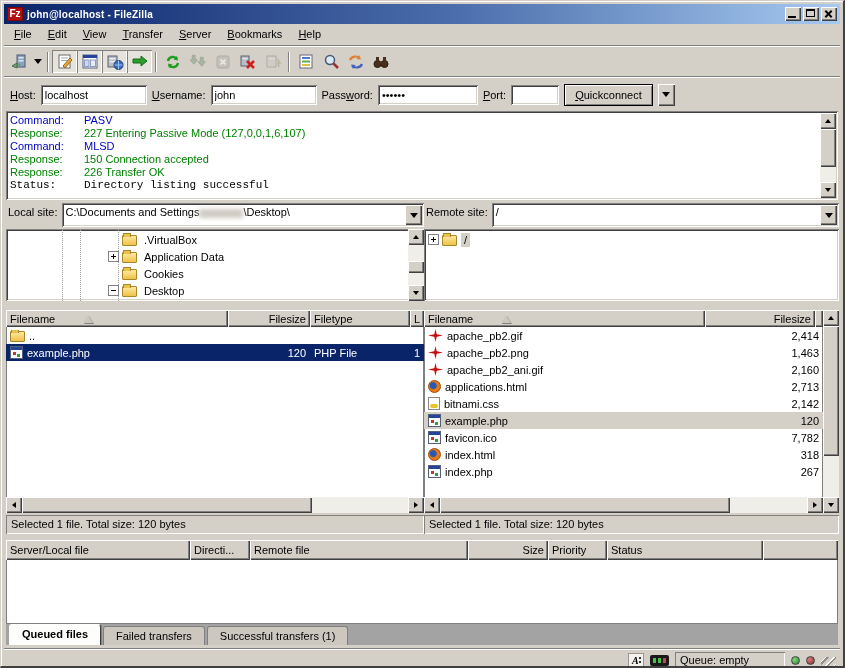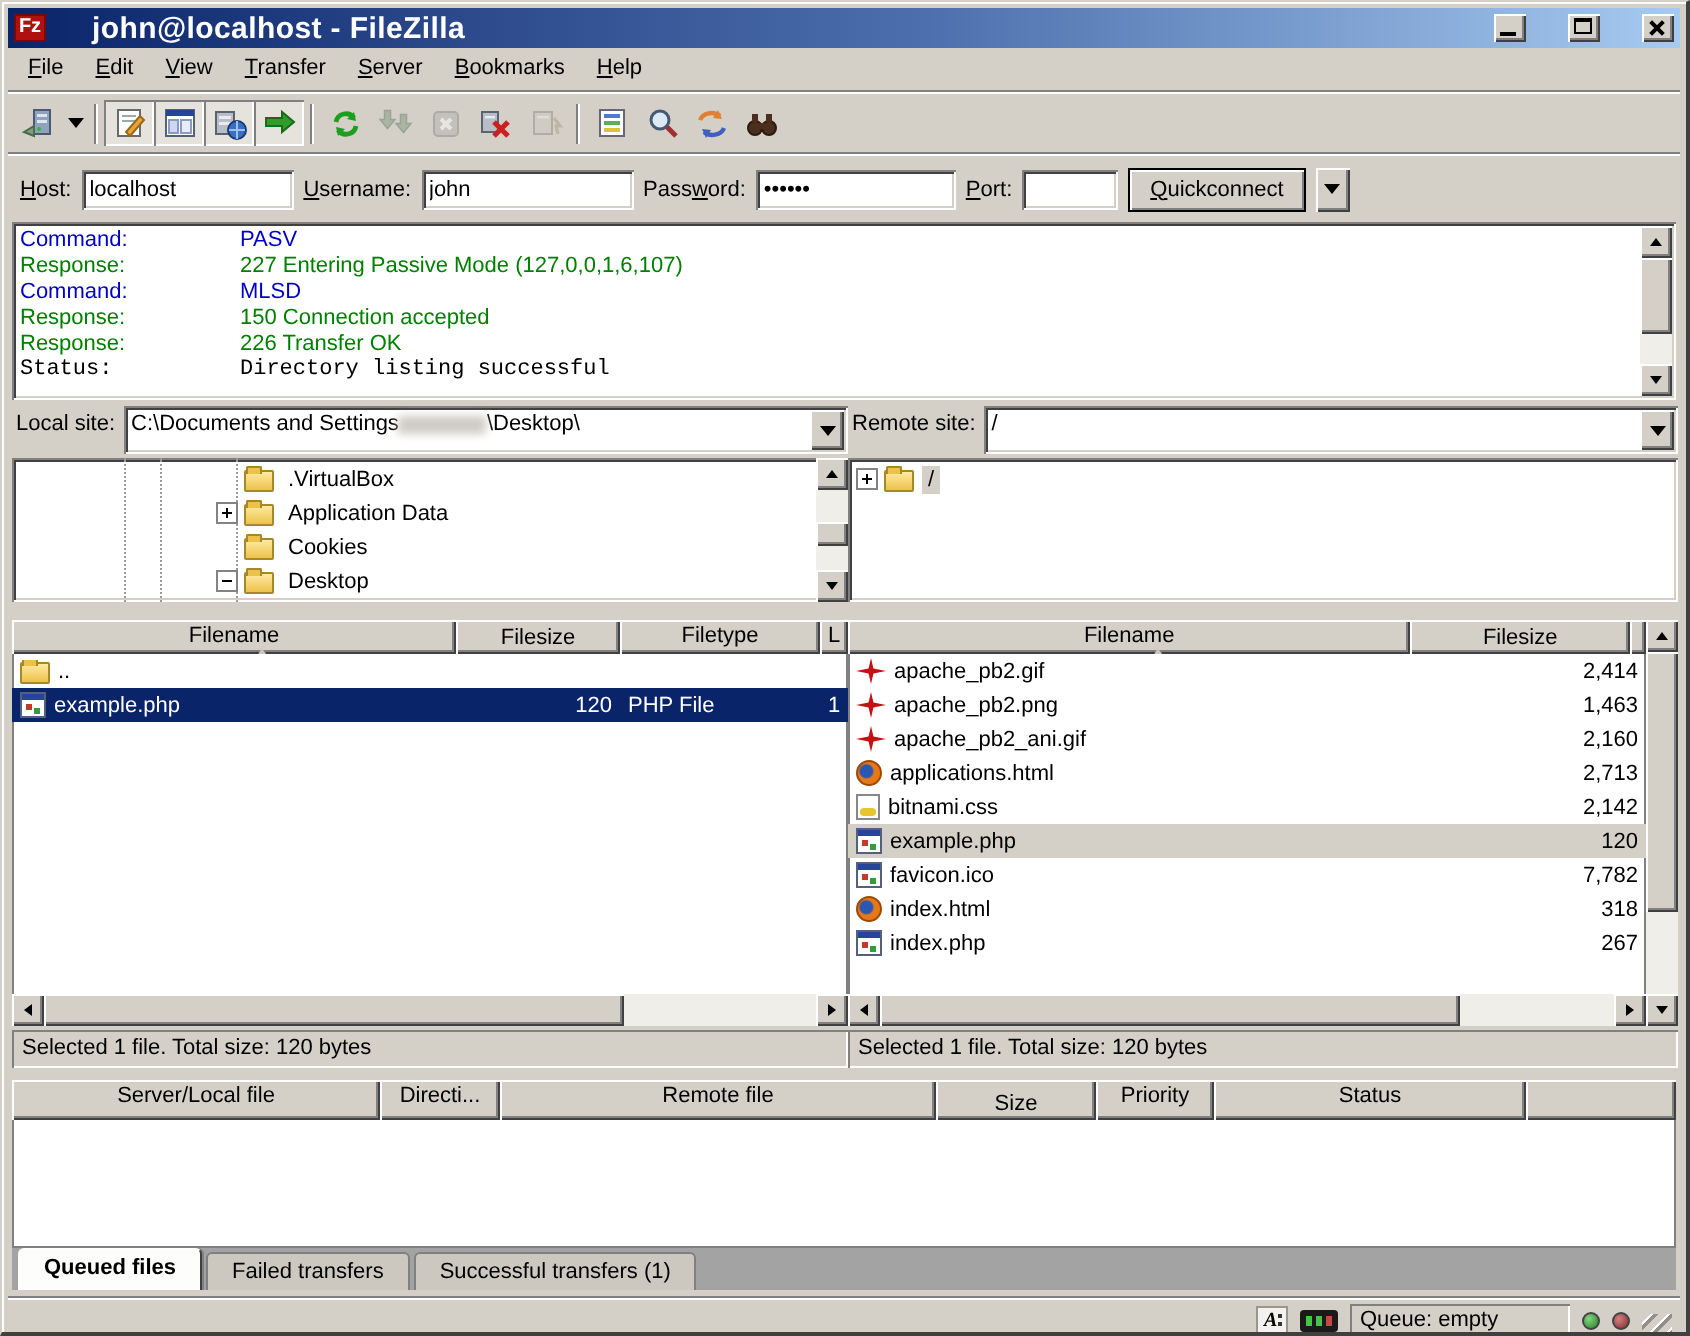--- a/index.html
+++ b/index.html
@@ -6,23 +6,23 @@
   html,body { background:#9aa0a8; }
   body { font-family:"Liberation Sans","DejaVu Sans",sans-serif; font-size:11px; color:#000; }
 
   .window { width:845px; height:668px; background:#d4d0c8; position:relative; overflow:hidden;
     border-top:1px solid #d4d0c8; border-left:1px solid #d4d0c8;
     border-right:2px solid #404040; border-bottom:2px solid #404040;
     box-shadow: inset 1px 1px 0 #fff; padding:3px; display:flex; flex-direction:column; }
   .groove { height:2px; border-top:1px solid #808080; border-bottom:1px solid #fff; margin:1px 0; }
 
   
-  .titlebar { height:20px; background:linear-gradient(90deg,#0a246a,#4d6fad 55%,#a6caf0); display:flex; align-items:center; padding:0 3px; flex:0 0 auto;gap:19px; }
+  .titlebar { height:20px; background:linear-gradient(90deg,#0a246a,#4d6fad 55%,#a6caf0); display:flex; align-items:center; padding:0 3px; flex:0 0 auto; }
   .fz-logo { width:16px; height:14px; background:#b01010; border:1px solid #7a0808; color:#fff; font-weight:bold; font-size:10px; text-align:center; line-height:12px; margin-right:4px; }
-  .title-text { color:#fff; font-weight:bold; font-size:15px; flex:1; letter-spacing:.2px; }
+  .title-text { color:#fff; font-weight:bold; font-size:10px; flex:1; letter-spacing:.2px; }
   .winbtn { width:16px; height:14px; margin-left:2px; background:#d4d0c8; box-shadow: inset 1px 1px 0 #fff, inset -1px -1px 0 #404040, inset -2px -2px 0 #808080; position:relative; }
   .winbtn .g-min { position:absolute; left:3px; bottom:3px; width:8px; height:2px; background:#000; }
   .winbtn .g-max { position:absolute; left:3px; top:2px; width:9px; height:8px; border:1px solid #000; border-top-width:2px; }
   .winbtn .g-x1, .winbtn .g-x2 { position:absolute; left:3px; top:6px; width:9px; height:2px; background:#000; }
   .winbtn .g-x1 { transform:rotate(45deg);} .winbtn .g-x2 { transform:rotate(-45deg);}
 
   
   .menubar { height:20px; display:flex; align-items:center; padding-left:2px; flex:0 0 auto; }
   .menu-item { padding:2px 8px; }
   .menu-item u { text-decoration:underline; }
@@ -43,21 +43,21 @@
   .qc-input { height:20px; border:none; outline:none; font:11px "Liberation Sans",sans-serif; padding:2px 4px; background:#fff;
     box-shadow: inset 1px 1px 0 #808080, inset -1px -1px 0 #fff, inset 2px 2px 0 #404040, inset -2px -2px 0 #d4d0c8; }
   .qc-btn { height:22px; padding:2px 10px; font:11px "Liberation Sans",sans-serif; background:#d4d0c8; border:1px solid #000;
     box-shadow: inset 1px 1px 0 #fff, inset -1px -1px 0 #808080; }
   .qc-dd { width:17px; height:22px; background:#d4d0c8; box-shadow: inset 1px 1px 0 #fff, inset -1px -1px 0 #404040, inset -2px -2px 0 #808080; display:flex; align-items:center; justify-content:center; }
 
   
   .log-wrap { height:89px; margin:1px 2px; display:flex; flex:0 0 auto; background:#fff;
     box-shadow: inset 1px 1px 0 #808080, inset -1px -1px 0 #fff, inset 2px 2px 0 #404040, inset -2px -2px 0 #d4d0c8; padding:2px; }
   .log-lines { flex:1; overflow:hidden; padding:1px 2px; }
-  .log-line { display:flex; height:13px; line-height:13px; white-space:nowrap;gap:36px; }
+  .log-line { display:flex; height:13px; line-height:13px; white-space:nowrap; }
   .log-label { width:74px; flex:0 0 auto; }
   .log-line.command, .log-line.command .log-label { color:#0000c8; }
   .log-line.response, .log-line.response .log-label { color:#008000; }
   .log-line.status { color:#000;font-family:Liberation Mono, monospace; }
 
   
   .vscroll { width:16px; flex:0 0 auto; background:#f0eee9; display:flex; flex-direction:column; }
   .hscroll { height:16px; background:#f0eee9; display:flex; }
   .sb-btn { width:16px; height:16px; flex:0 0 auto; background:#d4d0c8; box-shadow: inset 1px 1px 0 #fff, inset -1px -1px 0 #404040, inset -2px -2px 0 #808080; display:flex; align-items:center; justify-content:center; }
   .sb-track { flex:1; position:relative; }
@@ -104,21 +104,21 @@
   .ic-ff { width:13px; height:13px; border-radius:50%; background:radial-gradient(circle at 38% 42%, #2a58b0 0 3px, #e87817 4px); border:1px solid #9c4a06; }
   .ic-css { width:12px; height:13px; background:#fff; border:1px solid #888; }
   .ic-css::after { content:""; position:absolute; left:1px; bottom:1px; width:8px; height:4px; background:#e8c42e; border-radius:2px; }
   .ic-win { width:13px; height:13px; background:#fff; border:1px solid #55607a; }
   .ic-win::before { content:""; position:absolute; left:0; right:0; top:0; height:3px; background:#24459a; }
   .ic-win::after { content:""; position:absolute; left:2px; top:5px; width:3px; height:3px; background:#c43a2a; box-shadow:4px 2px 0 #3a9a3a; }
 
   
   .list-gap { height:9px; }
   .list-header { height:17px; display:flex; }
-  .hcell { background:#d4d0c8; box-shadow: inset 1px 1px 0 #fff, inset -1px -1px 0 #404040, inset -2px -2px 0 #808080; padding:2px 4px; display:flex; align-items:center; overflow:hidden; white-space:nowrap;flex-direction:column; }
+  .hcell { background:#d4d0c8; box-shadow: inset 1px 1px 0 #fff, inset -1px -1px 0 #404040, inset -2px -2px 0 #808080; padding:2px 4px; display:flex; align-items:center; overflow:hidden; white-space:nowrap; }
   .hcell.right { justify-content:flex-end; }
   .sort-arrow { width:0; height:0; border-left:5px solid transparent; border-right:5px solid transparent; border-bottom:8px solid #cbc7bf; margin-left:28px; filter:drop-shadow(1px 1px 0 #808080); }
   .list-body { background:#fff; box-shadow: inset 1px 0 0 #808080, inset -1px 0 0 #808080; overflow:hidden; }
   .list-body.local-body { height:170px; }
   .list-body.remote-body { height:153px; }
   .frow { height:17px; display:flex; align-items:center; }
   .fcell { padding:0 4px; white-space:nowrap; overflow:hidden; display:flex; align-items:center; }
   .fcell.right { justify-content:flex-end; }
   .sel-navy { background:#0a246a; color:#fff; }
   .pane-status { height:19px; margin-top:2px; box-shadow: inset 1px 1px 0 #808080, inset -1px -1px 0 #fff; padding:3px 5px; white-space:nowrap; overflow:hidden; }

